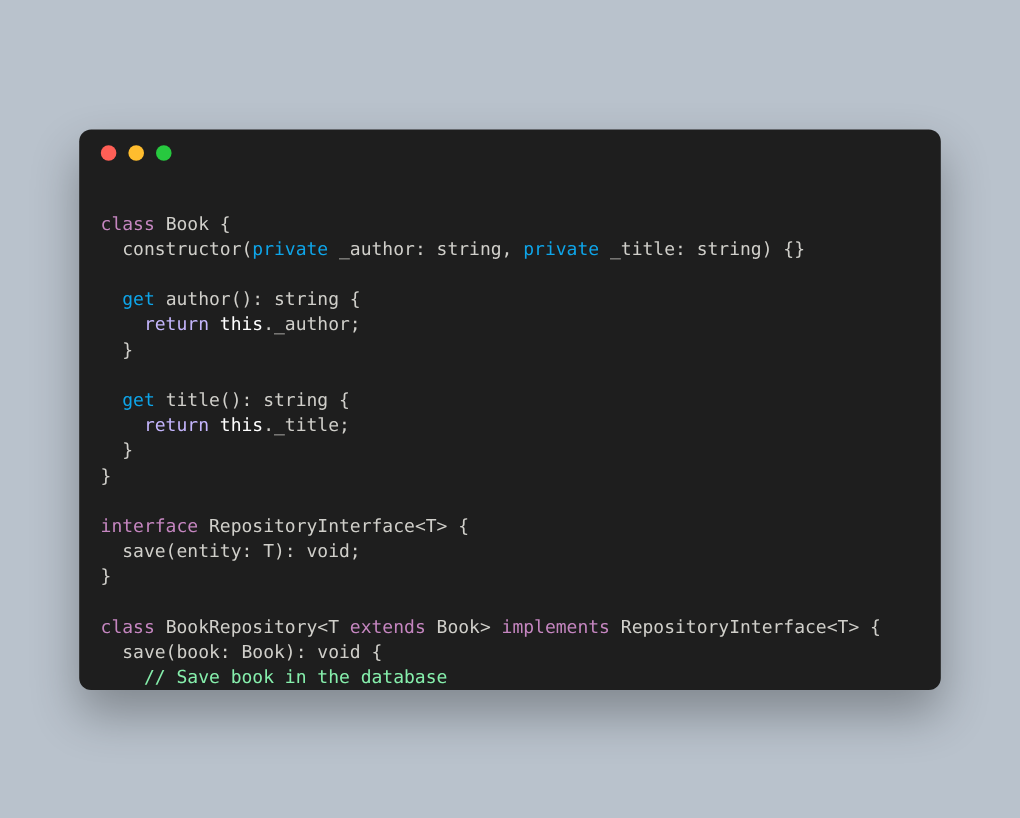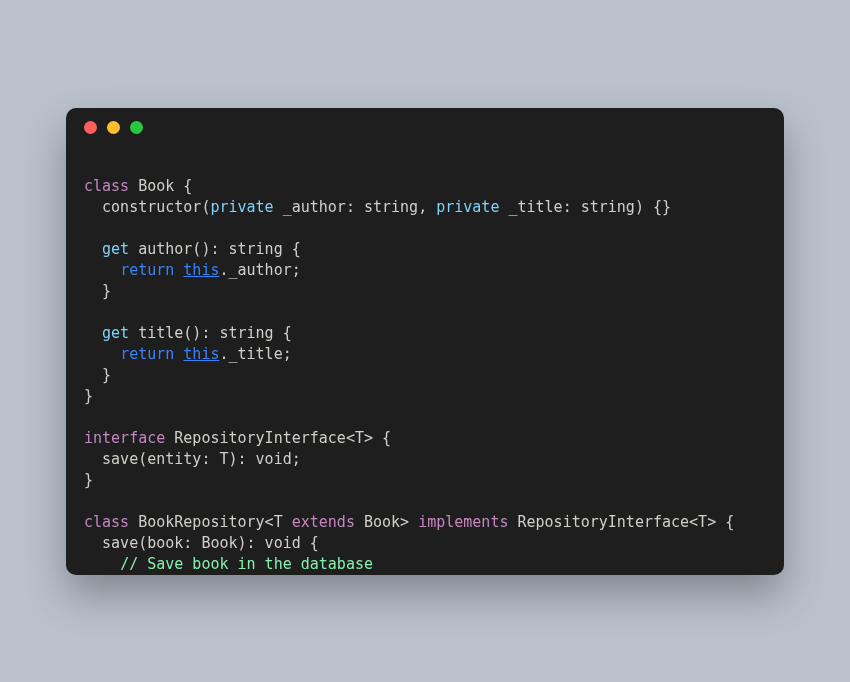--- a/index.html
+++ b/index.html
@@ -45,23 +45,23 @@
       flex: 1;
       padding: 28px 18px 18px 18px;
       font-size: 15px;
       line-height: 1.4;
       color: #d0cfca;
       white-space: pre;
       overflow: auto;
       font-family: "SF Mono", "Monaco", "Menlo", "Consolas", "DejaVu Sans Mono", monospace;
     }
     .kw-decl { color: #c586c0; }
-    .kw-mod { color: #7dd3fc; }
-    .kw-ctrl { color: #3b82f6; }
-    .kw-this { color: #3b82f6; text-decoration: underline; }
+    .kw-mod { color: #0ea5e9; }
+    .kw-ctrl { color: #c4b5fd; }
+    .kw-this { color: #ffffff; }
     .comment { color: #86efac; }
     .default { color: #d0cfca; }
   </style>
 </head>
 <body>
 
 <div class="window">
   <div class="titlebar">
     <div class="traffic-light red"></div>
     <div class="traffic-light yellow"></div>

